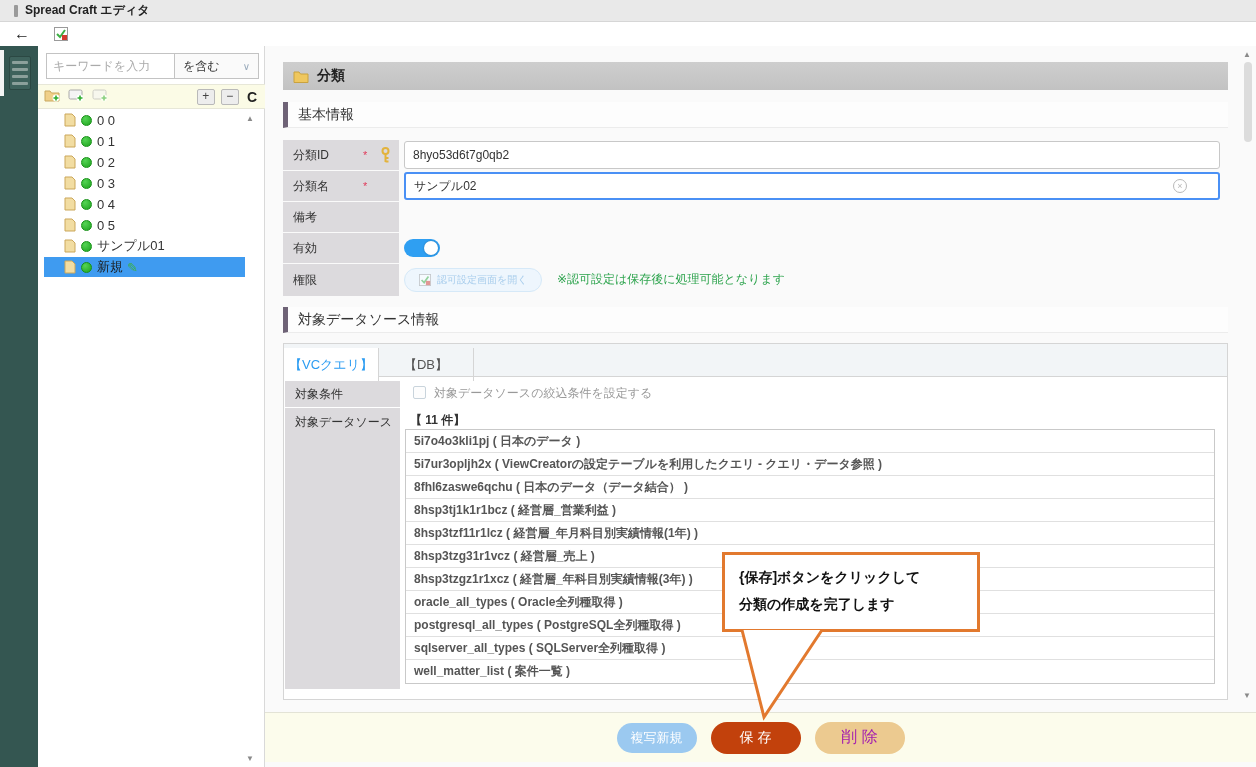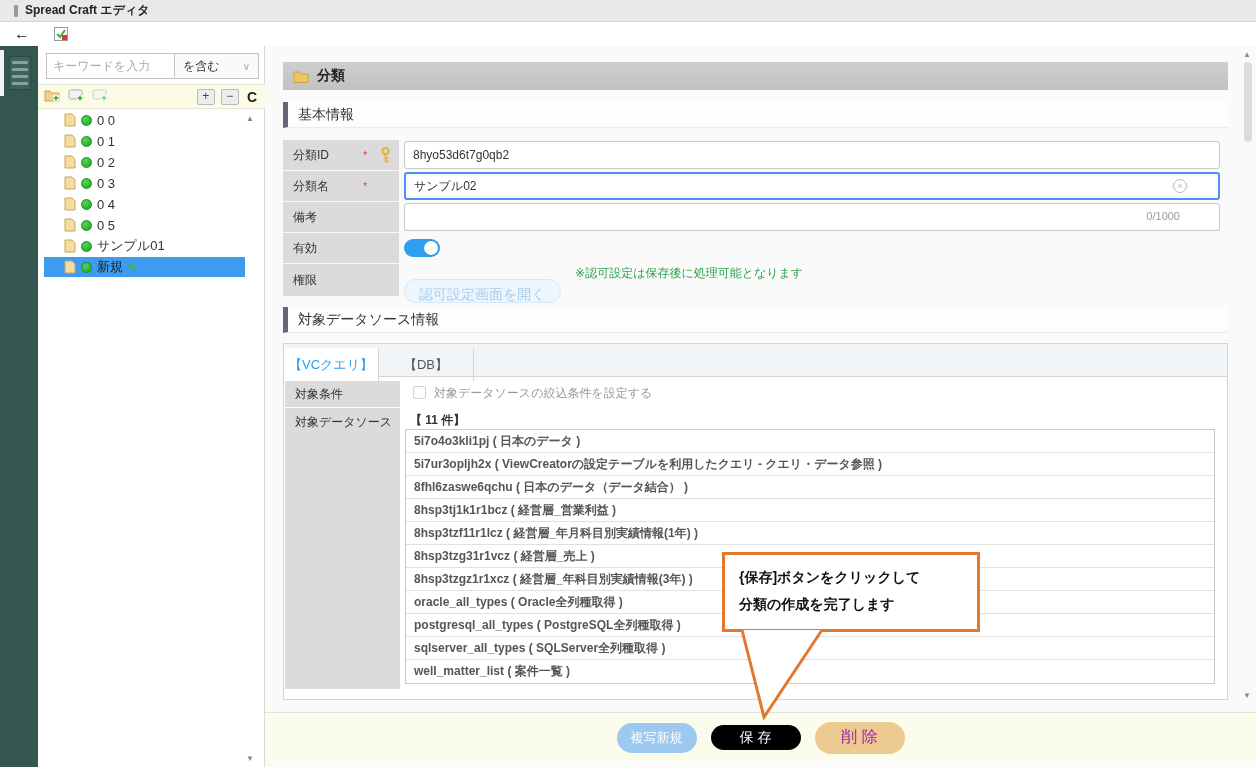--- a/index.html
+++ b/index.html
@@ -49,21 +49,21 @@
   .frow { position:absolute; left:18px; width:945px; height:30px; }
   .flabel { position:absolute; left:0; top:0; width:116px; height:100%; background:#dcdadd; font-size:12px; color:#333; display:flex; align-items:center; padding-left:10px;gap:32px; }
   .req { color:#e03a5a; font-size:11px; margin-left:2px; }
   .fctrl { position:absolute; left:121px; top:1px; right:8px; height:28px; }
   .txt { width:816px; height:28px; border:1px solid #c8c8c8; border-radius:3px; font-size:12px; color:#333; padding:0 8px; outline:none; background:#fff; }
   .txt.focused { border:2px solid #4a90f5; }
   .clear-ic { position:absolute; right:33px; top:7px; width:14px; height:14px; border:1px solid #b9b9b9; border-radius:50%; color:#b9b9b9; font-size:9px; line-height:12px; text-align:center; cursor:pointer; }
   .counter { position:absolute; right:40px; top:7px; font-size:11px; color:#999; }
   .toggle { position:relative; width:36px; height:18px; border-radius:9px; background:#2f9ff2; margin-top:5px; cursor:pointer; }
   .toggle .knob { position:absolute; right:2px; top:2px; width:14px; height:14px; background:#fff; border-radius:50%; box-shadow:0 0 2px rgba(0,0,0,.3); }
-  .perm-btn { display:inline-flex; align-items:center; gap:6px; height:24px; margin-top:3px; padding:0 14px; border-radius:13px; background:#eef6fd; border:1px solid #d6e9f8; color:#a8cdec; font-size:14px; cursor:default;flex-direction:column; }
+  .perm-btn { display:inline-flex; align-items:center; gap:6px; height:24px; margin-top:3px; padding:0 14px; border-radius:13px; background:#eef6fd; border:1px solid #d6e9f8; color:#a8cdec; font-size:10px; cursor:default; }
   .perm-note { font-size:12px; color:#2ea44e; margin-left:10px; vertical-align:3px; }
   .keyicon { position:absolute; right:8px; top:7px; }
 
   
   .tabpanel { position:absolute; left:18px; top:297px; width:945px; height:357px; border:1px solid #d5d5d5; background:#fff; }
   .tabstrip { position:absolute; left:0; top:0; width:100%; height:33px; background:#f2f5f7; border-bottom:1px solid #d5d5d5; }
   .tab { position:absolute; top:4px; height:33px; width:95px; display:flex; align-items:center; justify-content:center; font-size:13px; cursor:pointer; }
   .tab.active { left:0; height:34px; background:#fff; color:#2b9cf2; border-right:1px solid #d5d5d5; }
   .tab.inactive { left:95px; color:#555; border-right:1px solid #d5d5d5; }
   .cond-label { position:absolute; left:1px; top:37px; width:115px; height:26px; background:#dcdadd; font-size:12px; color:#333; display:flex; align-items:center; padding-left:10px; }
@@ -77,21 +77,21 @@
 
   
   .callout { position:absolute; left:722px; top:552px; width:258px; height:80px; background:#fff; border:3px solid #e2792e; z-index:20; padding:9px 14px; }
   .callout div { font-size:14px; font-weight:bold; color:#111; line-height:27px; white-space:nowrap; }
   .callout-tail { position:absolute; left:722px; top:629px; width:130px; height:92px; z-index:21; pointer-events:none; }
 
   
   .footer { position:absolute; left:265px; top:712px; width:991px; height:50px; background:#fcfcec; border-top:1px solid #e3e3d6; display:flex; align-items:center; justify-content:center; gap:14px; }
   .btn { border:none; border-radius:17px; font-family:inherit; cursor:pointer; }
   .btn-copy { width:80px; height:30px; background:#9bc9f0; color:#fff; font-size:13px; }
-  .btn-save { width:90px; height:25px; background:#000000; color:#fff; font-size:14px; }
+  .btn-save { width:90px; height:32px; background:#c2410c; color:#fff; font-size:14px; }
   .btn-del { width:90px; height:32px; background:#ecca90; color:#a21caf; font-size:16px; }
 
   
   .vscroll { position:absolute; left:1240px; top:46px; width:16px; height:664px; }
   .vscroll .up { position:absolute; top:4px; left:3px; }
   .vscroll .down { position:absolute; bottom:10px; left:3px; }
   .vscroll .thumb { position:absolute; left:4px; top:16px; width:8px; height:80px; background:#dcdcdc; border-radius:4px; }
 </style>
 </head>
 <body>
@@ -261,24 +261,20 @@
       <div class="fctrl">
         <input class="txt focused" type="text" value="サンプル02" style="">
         <span class="clear-ic">×</span>
       </div>
     </div>
 
     <div class="frow" style="top:156px;">
       <div class="flabel">
           <span>備考</span>
         </div>
-      <div class="fctrl">
-        <input class="txt" type="text" value="" style="">
-        <span class="counter">0/1000</span>
-      </div>
     </div>
 
     <div class="frow" style="top:187px;">
       <div class="flabel">
           <span>有効</span>
         </div>
       <div class="fctrl">
         <div class="toggle">
             <span class="knob"></span>
           </div>

